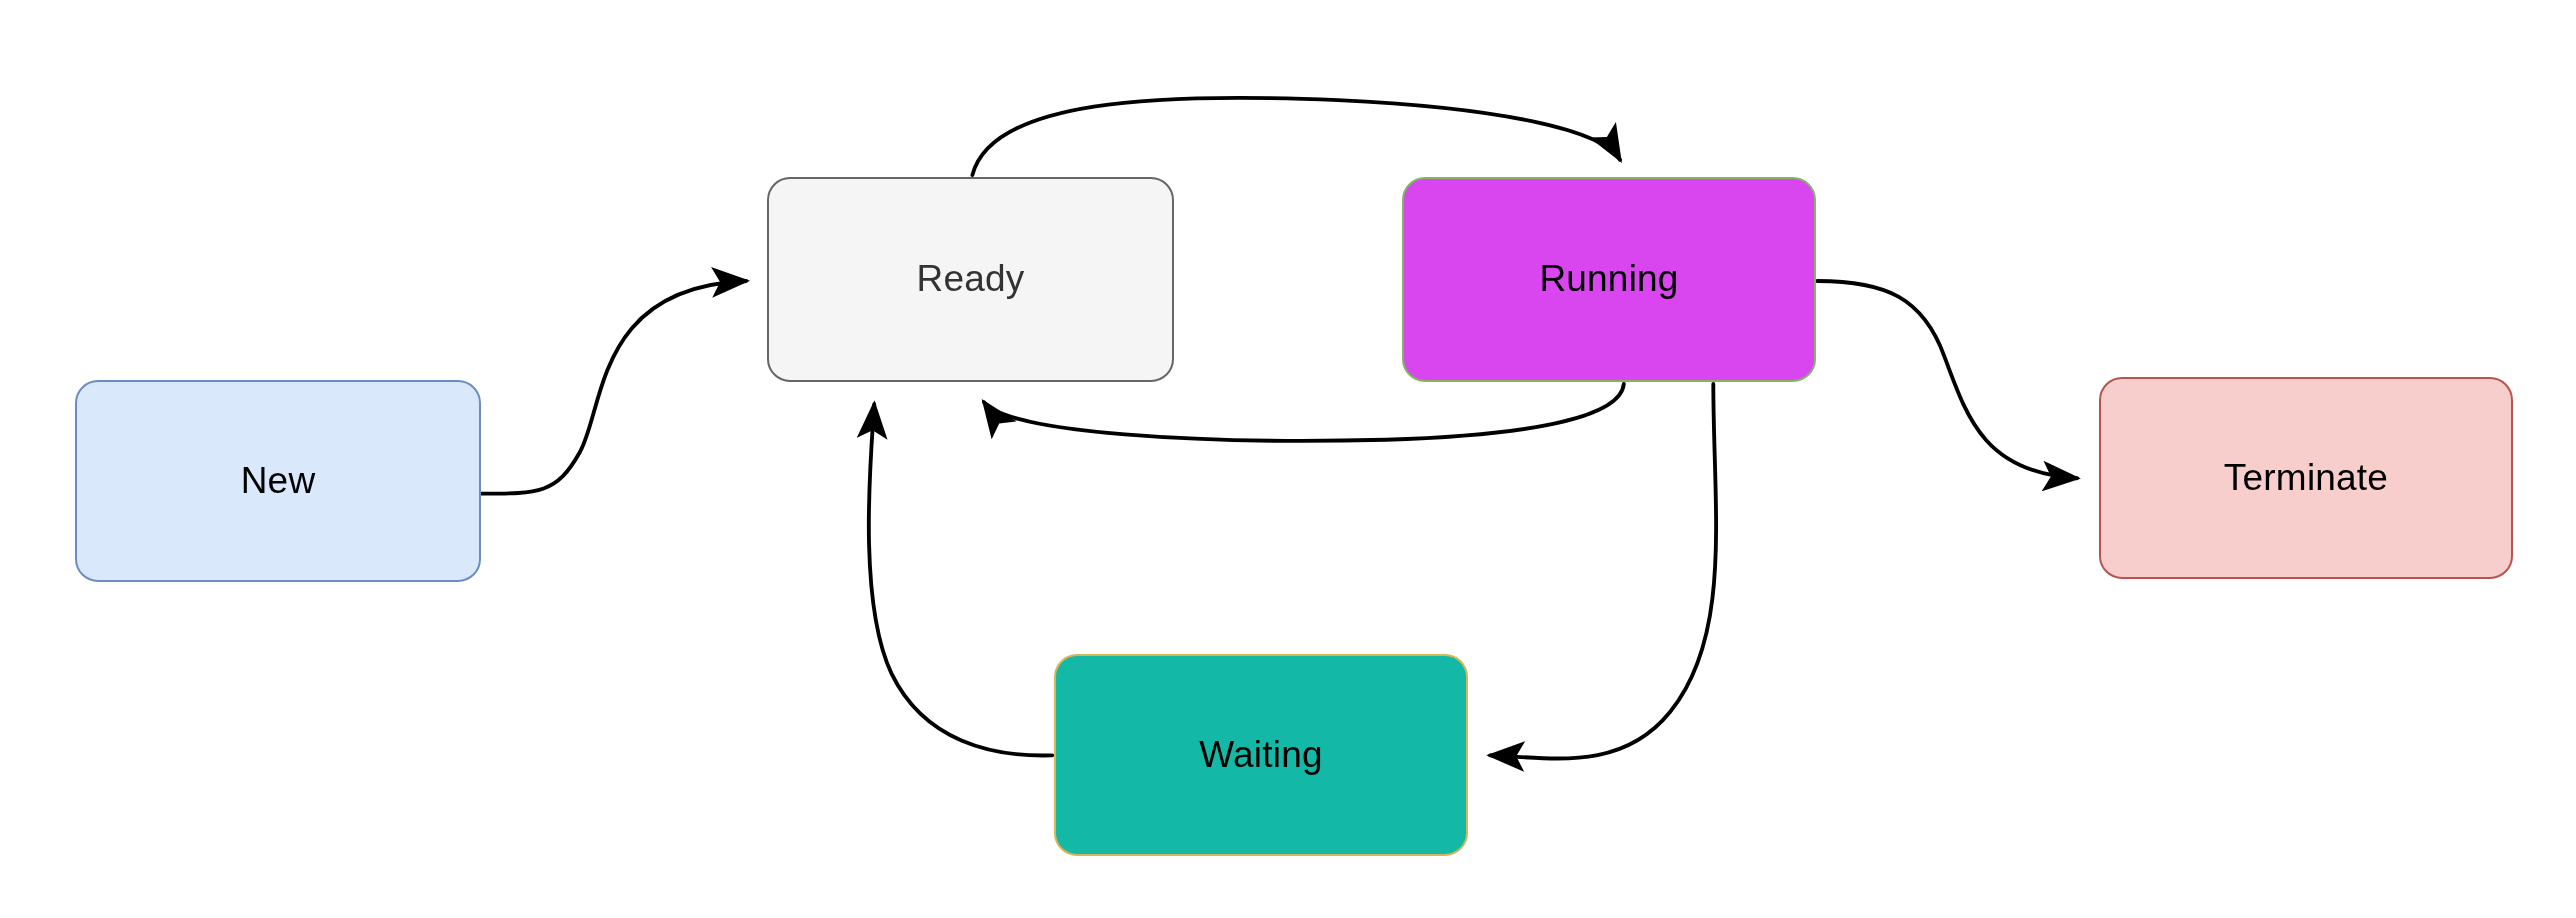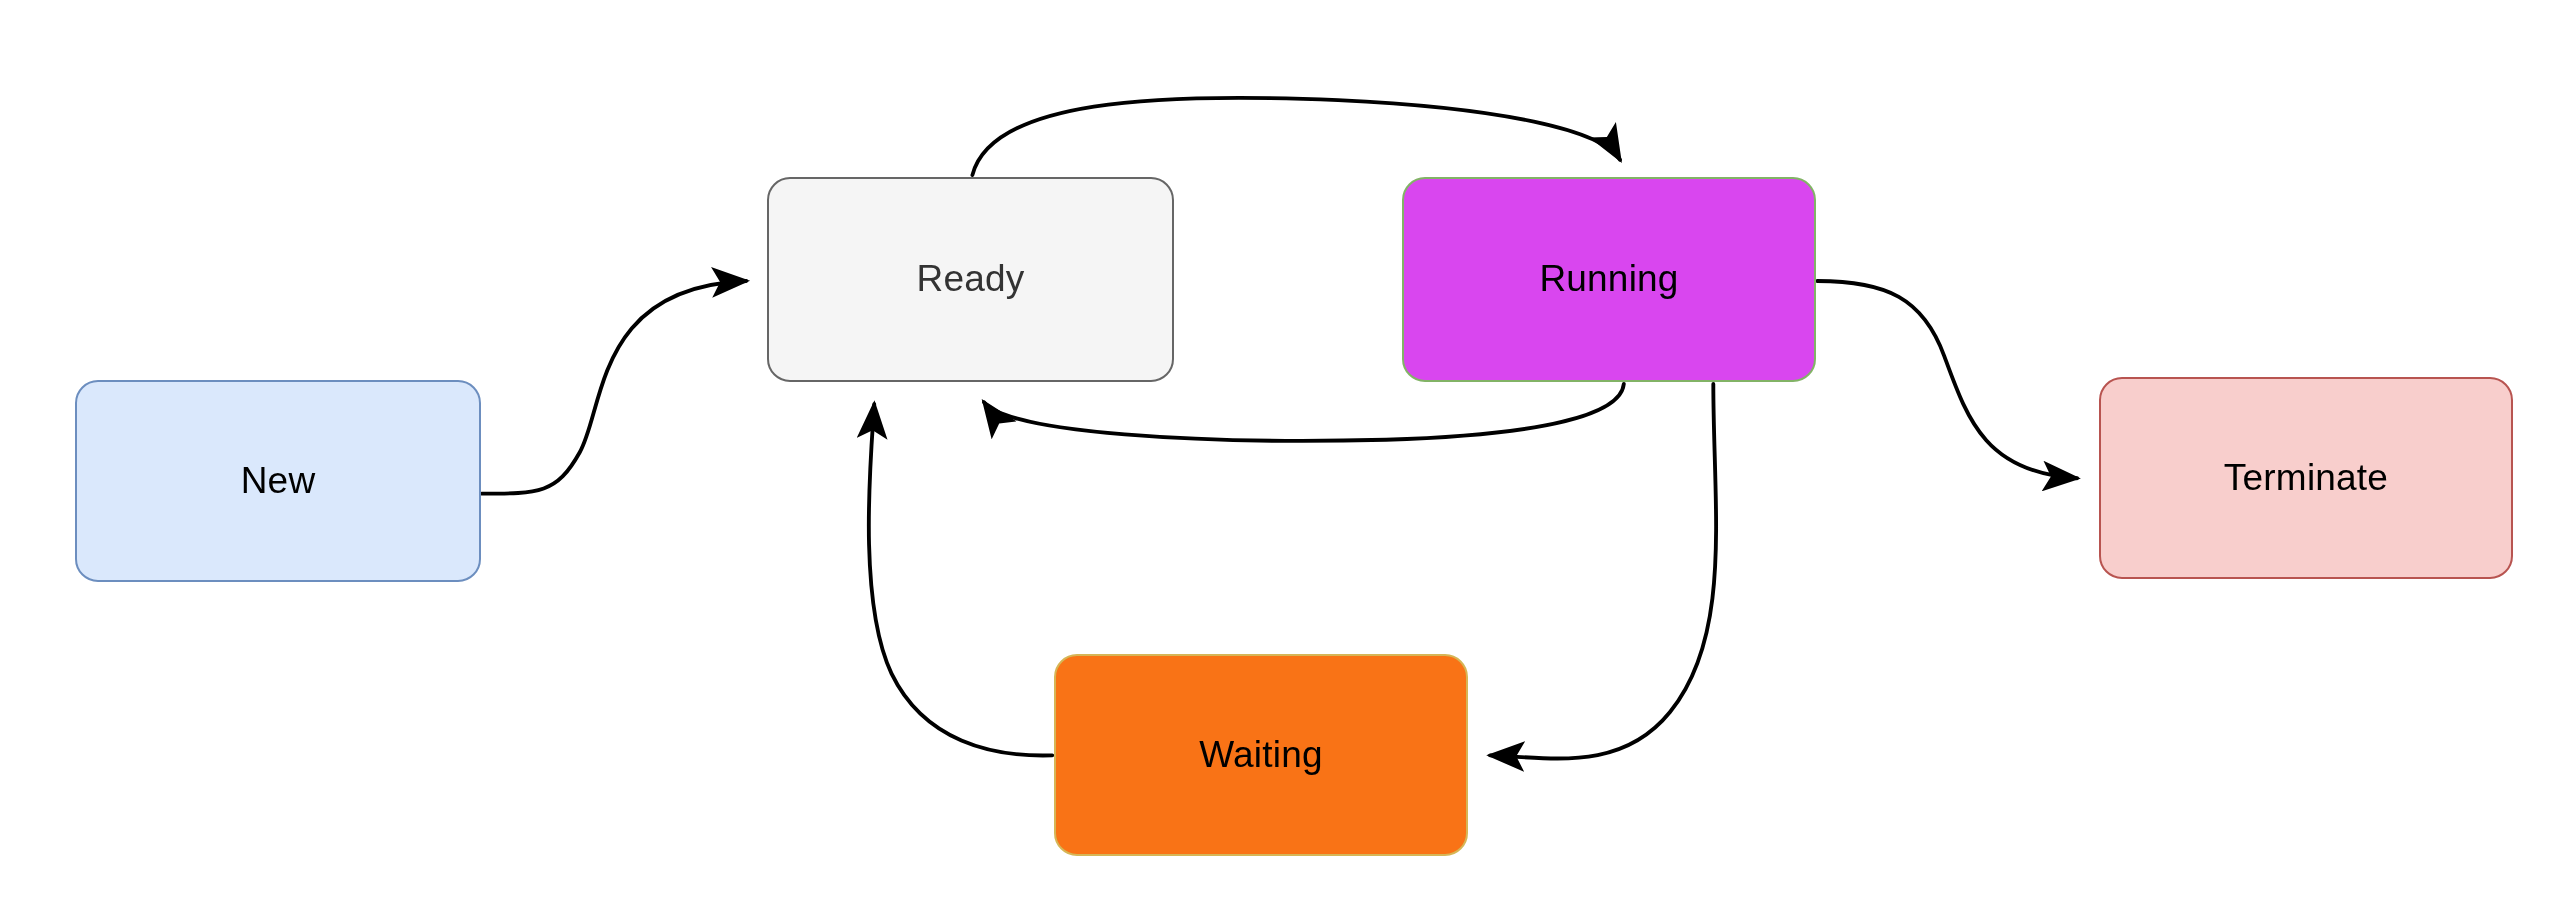--- a/index.html
+++ b/index.html
@@ -79,18 +79,18 @@
   </div>
 
   <div class="node" style="left: 1402px; top: 177px; width: 414px; height: 205px; background: #d946ef; border-color: rgb(130, 179, 102);">
     <span class="node-label" style="color: rgb(0, 0, 0);">Running</span>
   </div>
 
   <div class="node" style="left: 2099px; top: 377px; width: 414px; height: 202px; background: rgb(248, 206, 204); border-color: rgb(184, 84, 80);">
     <span class="node-label" style="color: rgb(0, 0, 0);">Terminate</span>
   </div>
 
-  <div class="node" style="left: 1054px; top: 654px; width: 414px; height: 202px; background: #f97316; border-color: rgb(214, 182, 86);">
+  <div class="node" style="left: 1054px; top: 654px; width: 414px; height: 202px; background: #14b8a6; border-color: rgb(214, 182, 86);">
     <span class="node-label" style="color: rgb(0, 0, 0);">Waiting</span>
   </div>
 
 </div>
 
 
 </body></html>

